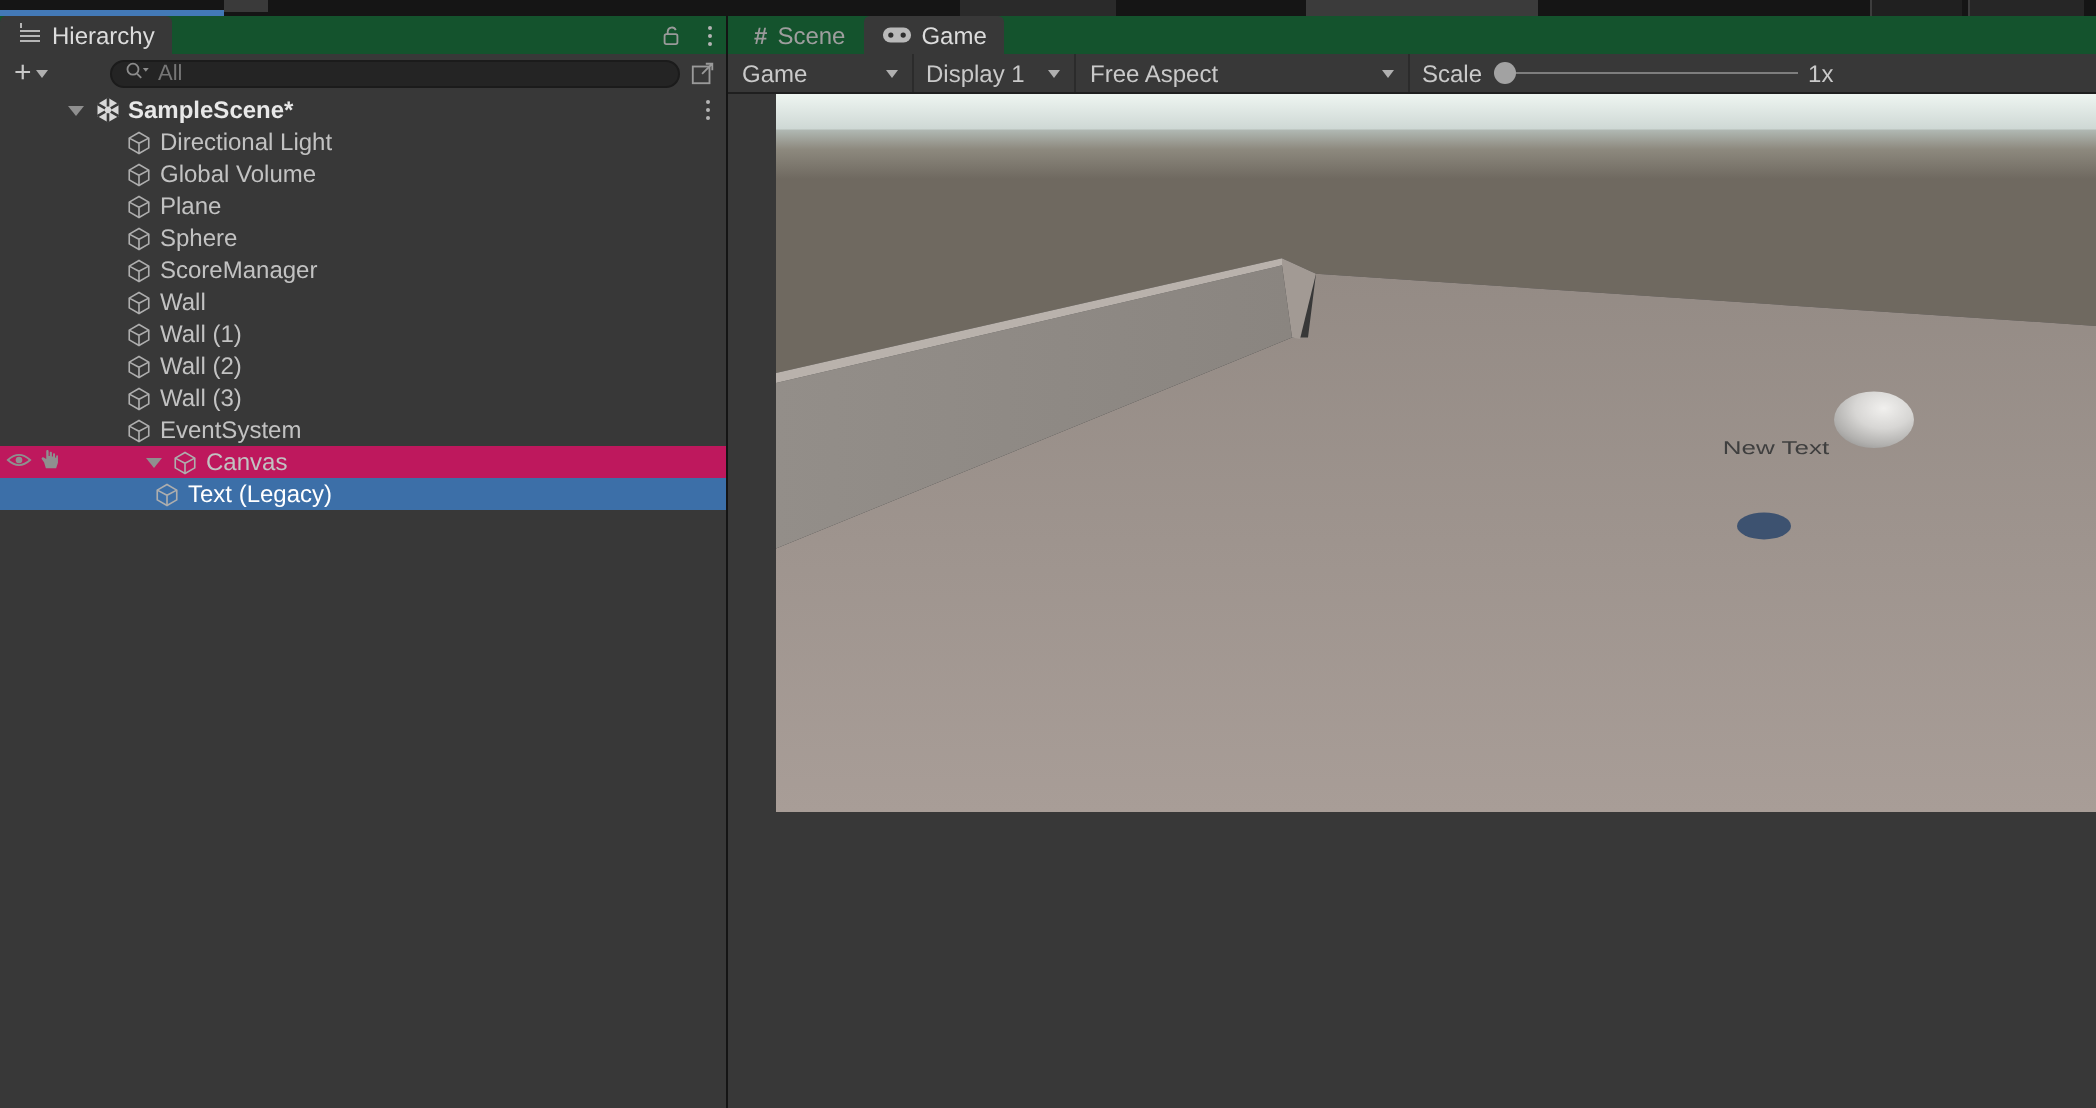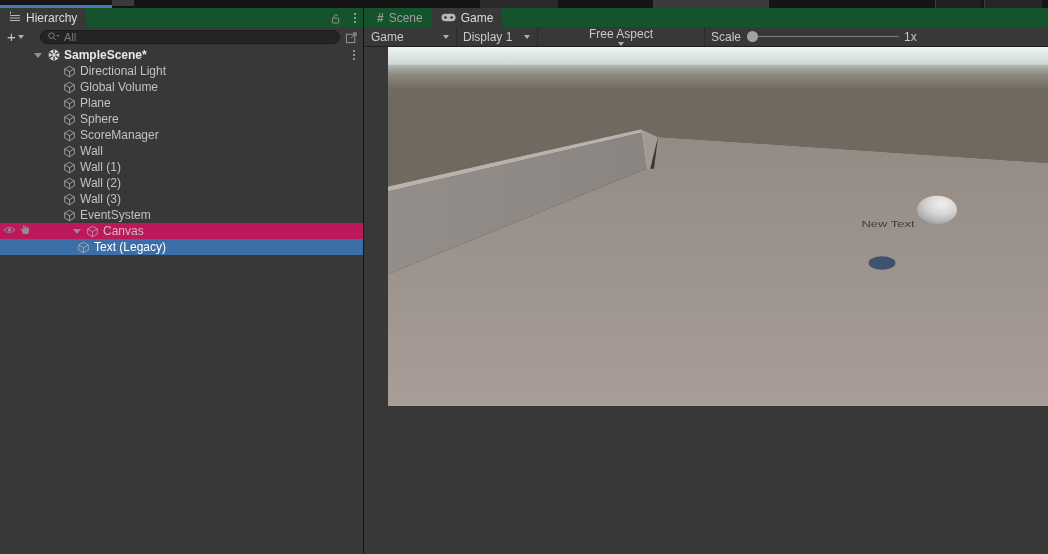--- a/index.html
+++ b/index.html
@@ -32,21 +32,21 @@
   .kebab i { width:2px; height:2px; border-radius:50%; background:#b4b4b4; }
   .hdr-lock { position:absolute; right:22px; top:3px; }
   .hdr-kebab { position:absolute; right:7px; top:3px; height:13px; }
 
   
   .hier-toolbar { height:19px; background:#383838; position:relative; display:flex; align-items:center; }
   .plus-btn { display:flex; align-items:center; gap:2px; margin-left:7px; color:#c8c8c8; }
   .plus-btn .plus { font-size:15px; line-height:13px; }
   .dcaret { width:0; height:0; border-left:3.5px solid transparent; border-right:3.5px solid transparent;
             border-top:4.5px solid #b0b0b0; display:inline-block; }
-  .search-field { position:absolute; left:40px; right:23px; top:2.5px; height:14px; background:#242424;
+  .search-field { position:absolute; left:55px; right:23px; top:2.5px; height:14px; background:#242424;
                   border:1px solid #1b1b1b; border-radius:8px; display:flex; align-items:center;
                   padding:0 6px; gap:4px; }
   .search-field .placeholder { color:#767676; font-size:11px; line-height:12px; }
   .newwin { position:absolute; right:5px; top:3px; }
 
   
   .tree { position:absolute; left:0; right:0; top:38px; bottom:0; padding-top:1px;
           font-size:12px; color:#c2c2c2; }
   .tree-row { height:16px; display:flex; align-items:center; position:relative; white-space:nowrap; }
   .tree-row.hover { background:#be185d;padding-left:23px; }
@@ -60,21 +60,21 @@
   .lbl { margin-left:3px; }
   .row-kebab { position:absolute; right:8px; top:2px; height:12px; }
   .gutter { position:absolute; left:3px; top:0; height:16px; display:flex; gap:4px; align-items:center; }
 
   
   .game-toolbar { height:20px; background:#383838; border-bottom:1px solid #1f1f1f;
                   display:flex; align-items:center; font-size:12px; color:#c9c9c9; }
   .dd { height:19px; display:flex; align-items:center; justify-content:space-between; padding:0 7px; }
   .dd1 { width:92px; }
   .dd2 { width:80px; padding-left:6px; }
-  .dd3 { width:166px;flex-direction:column; }
+  .dd3 { width:166px; }
   .tb-sep { width:1px; height:19px; background:#2b2b2b; }
   .scale-label { margin-left:6px; }
   .slider { position:relative; width:152px; height:19px; margin-left:6px; }
   .slider .track { position:absolute; left:0; right:0; top:9px; height:1px; background:#7e7e7e; }
   .slider .knob { position:absolute; left:0; top:4px; width:11px; height:11px; border-radius:50%;
                   background:#a2a2a2; }
   .scale-val { margin-left:5px; color:#c9c9c9; }
 
   
   .game-view { position:absolute; left:0; top:39px; width:684px; height:359px;margin-left:24px; }

